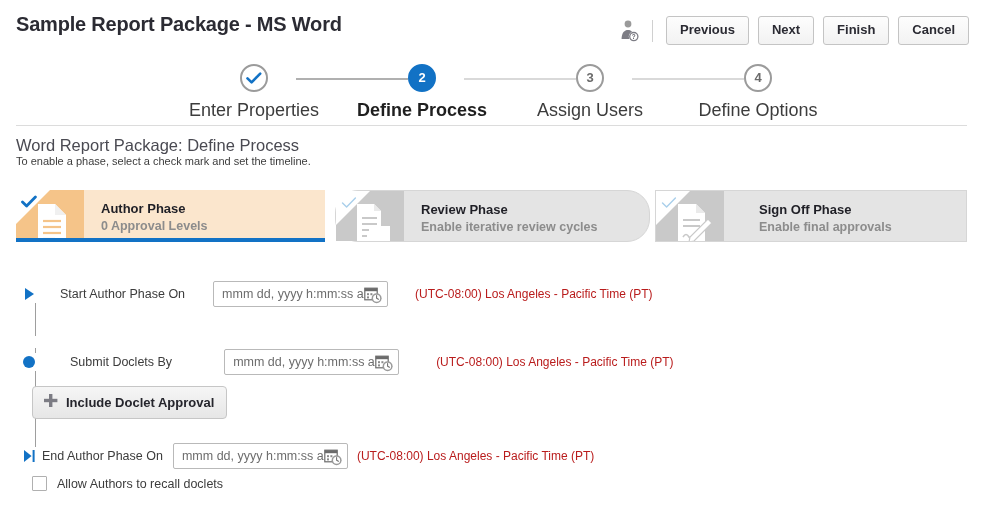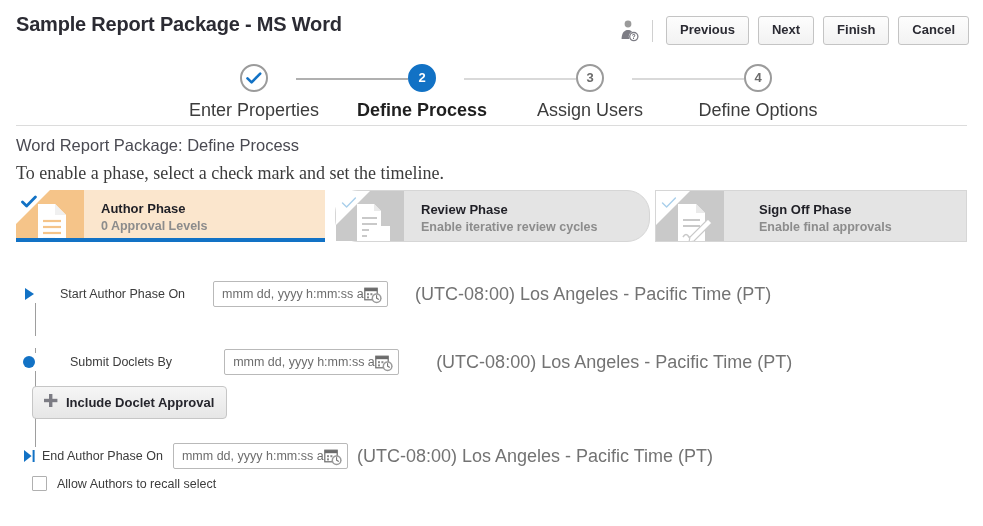--- a/index.html
+++ b/index.html
@@ -115,24 +115,22 @@
   
   .section {
     position: absolute;
     left: 16px; top: 136px;
   }
   .section-title {
     font-size: 16.5px;
     color: #4a4a52;
   }
   .section-sub {
-    font-size: 18px;
+    font-size: 11px;
     color: #3c3c3c;
-    margin-top: 8px;
-    font-family: Liberation Serif, serif;
   }
 
   
   .cards {
     position: absolute;
     left: 16px; top: 190px;
     width: 951px; height: 72px;
   }
   .card {
     position: absolute;
@@ -245,22 +243,22 @@
     color: #6d6d6d;
     background: transparent;
   }
   .date-field input::placeholder { color: #6d6d6d; opacity: 1; }
   .cal-icon {
     position: absolute;
     right: 5px; top: 4px;
     width: 18px; height: 18px;
   }
   .tz {
-    font-size: 18px;
-    color: #737373;
+    font-size: 12px;
+    color: #b91c1c;
     margin-left: 9px;
     white-space: nowrap;
   }
 
   .approval-btn {
     position: absolute;
     left: 16px;
     display: flex;
     align-items: center;
     gap: 8px;
@@ -530,15 +528,15 @@
           <circle cx="12.6" cy="12.2" r="3.5" fill="#ffffff"></circle>
           <path d="M12.6 9.6 V12.2 L14.4 13.3" stroke="#707070" stroke-width="1.1" fill="none" stroke-linecap="round"></path>
         </svg>
       </div>
     </div>
     <div class="tz">(UTC-08:00) Los Angeles - Pacific Time (PT)</div>
   </div>
 
   <div class="checkbox-row" style="top:200px;">
     <div class="checkbox"></div>
-    <div class="checkbox-label">Allow Authors to recall select</div>
+    <div class="checkbox-label">Allow Authors to recall doclets</div>
   </div>
 </div>
 
 </body></html>

